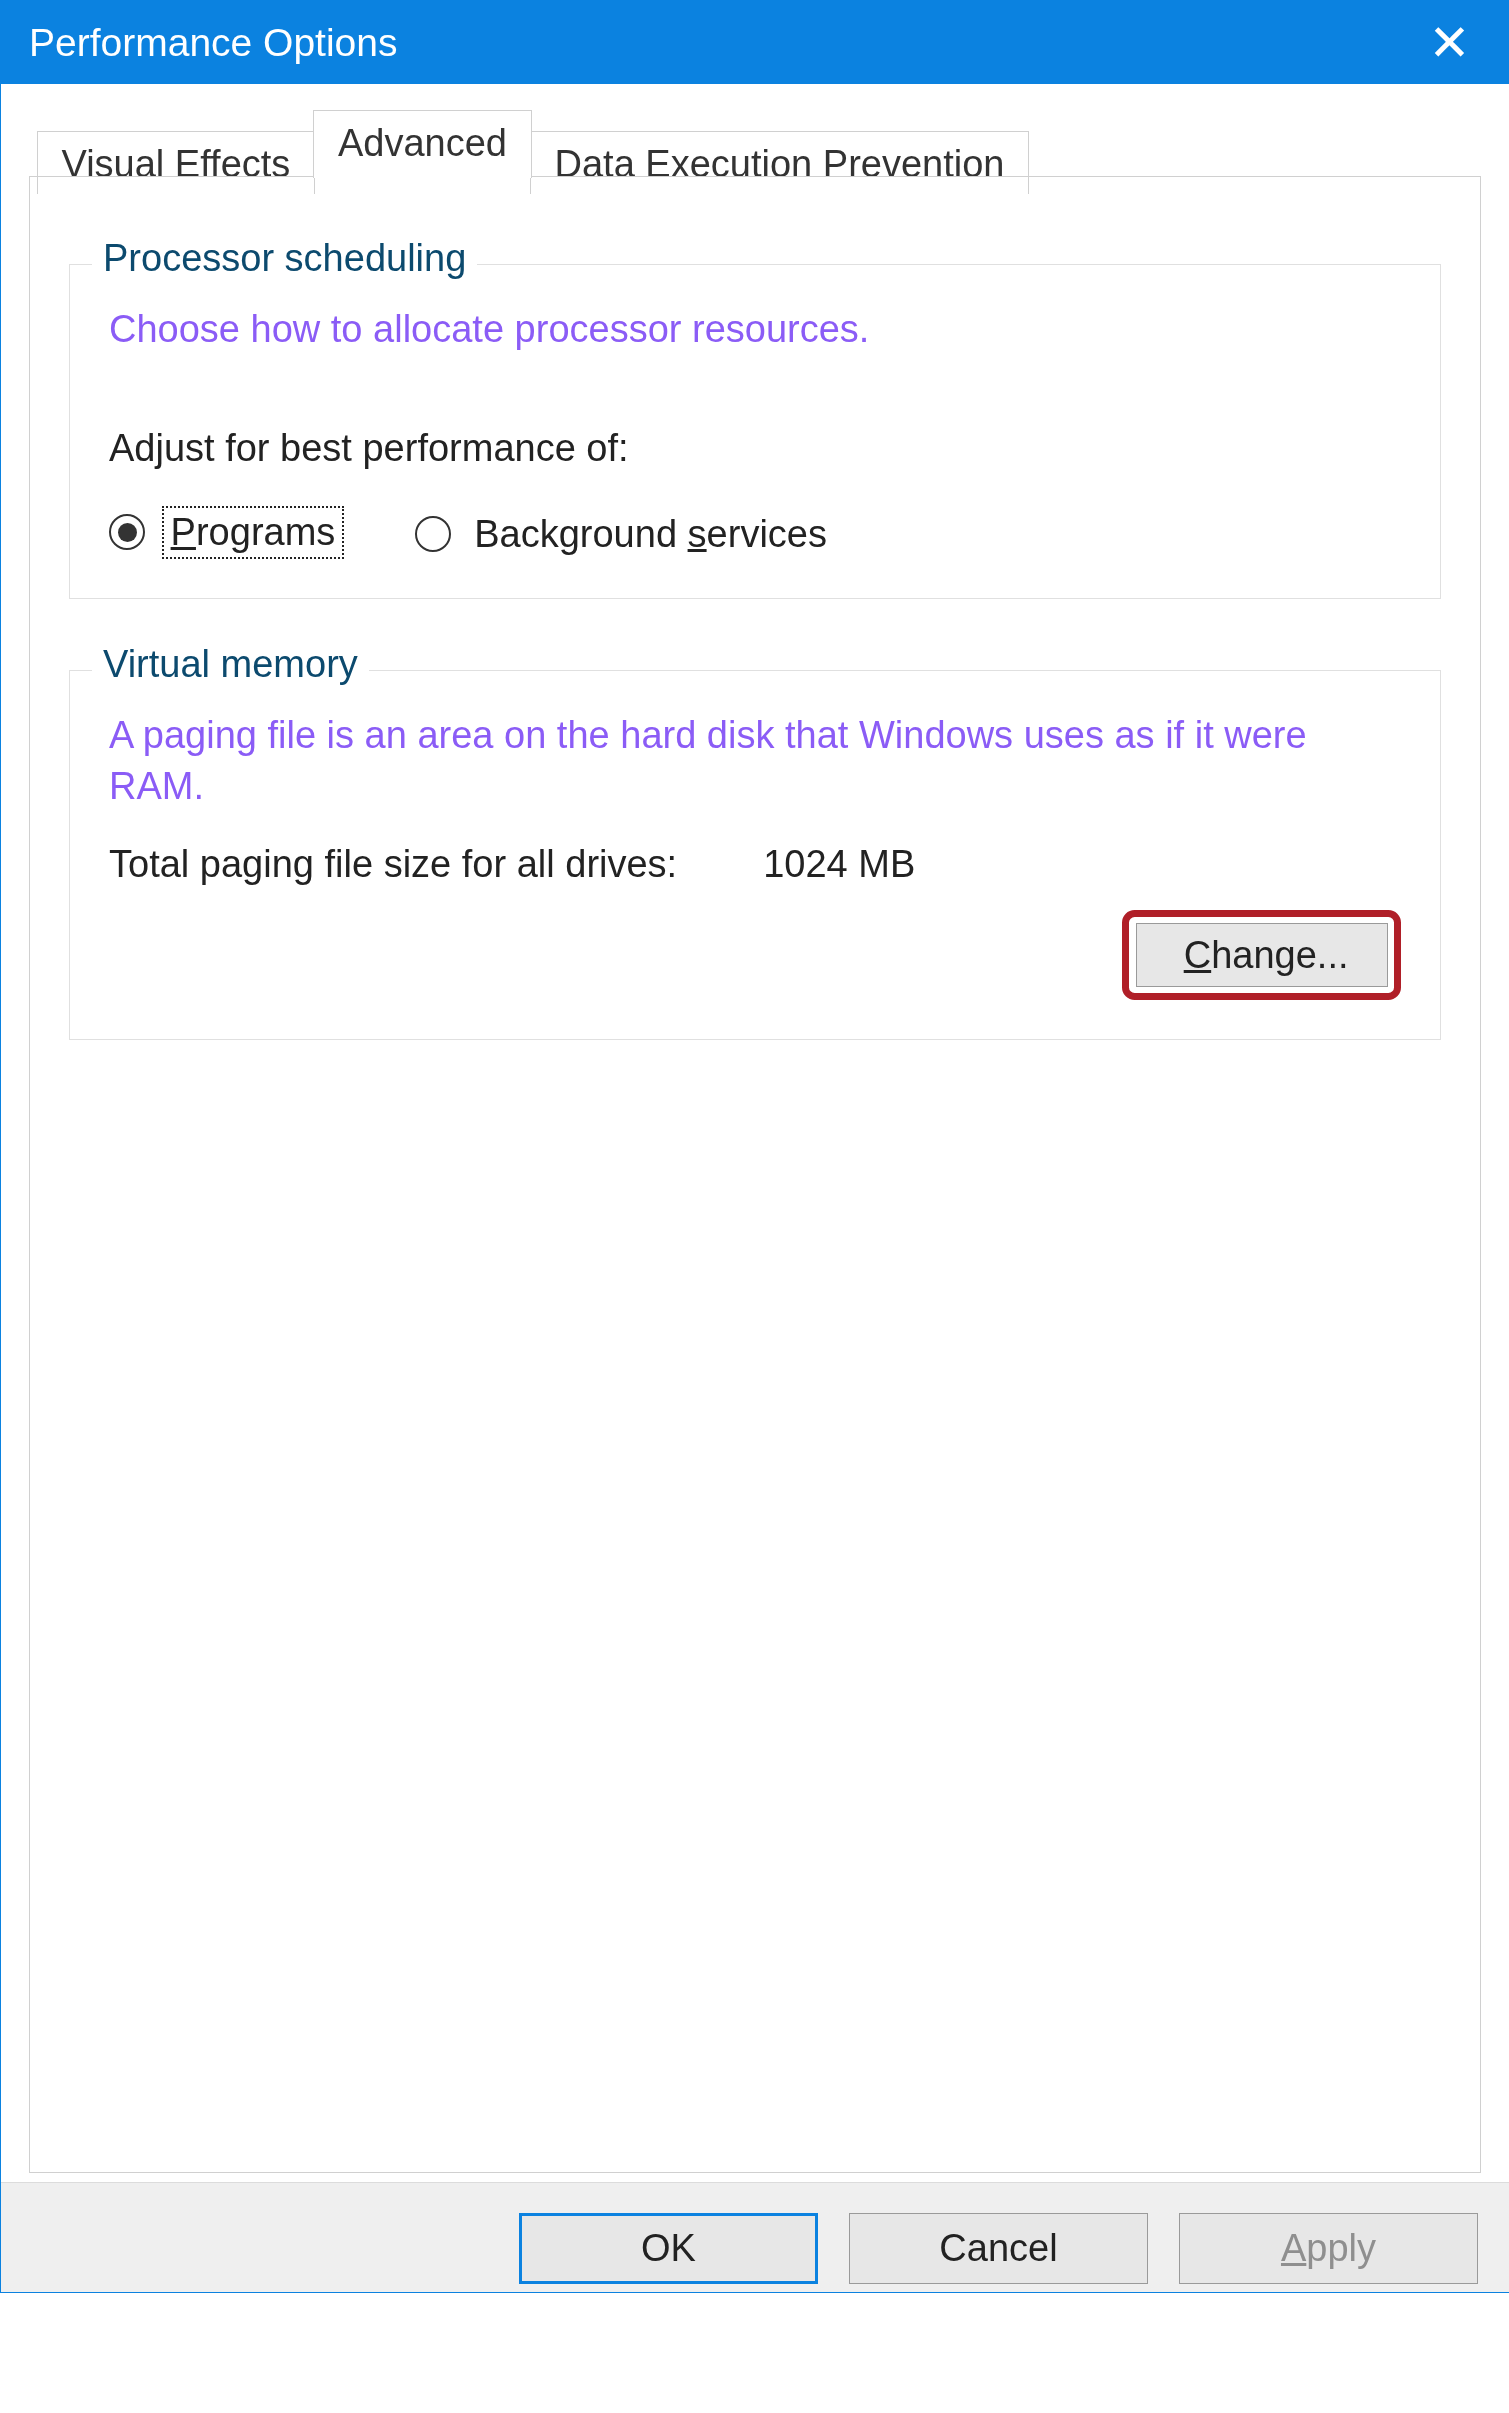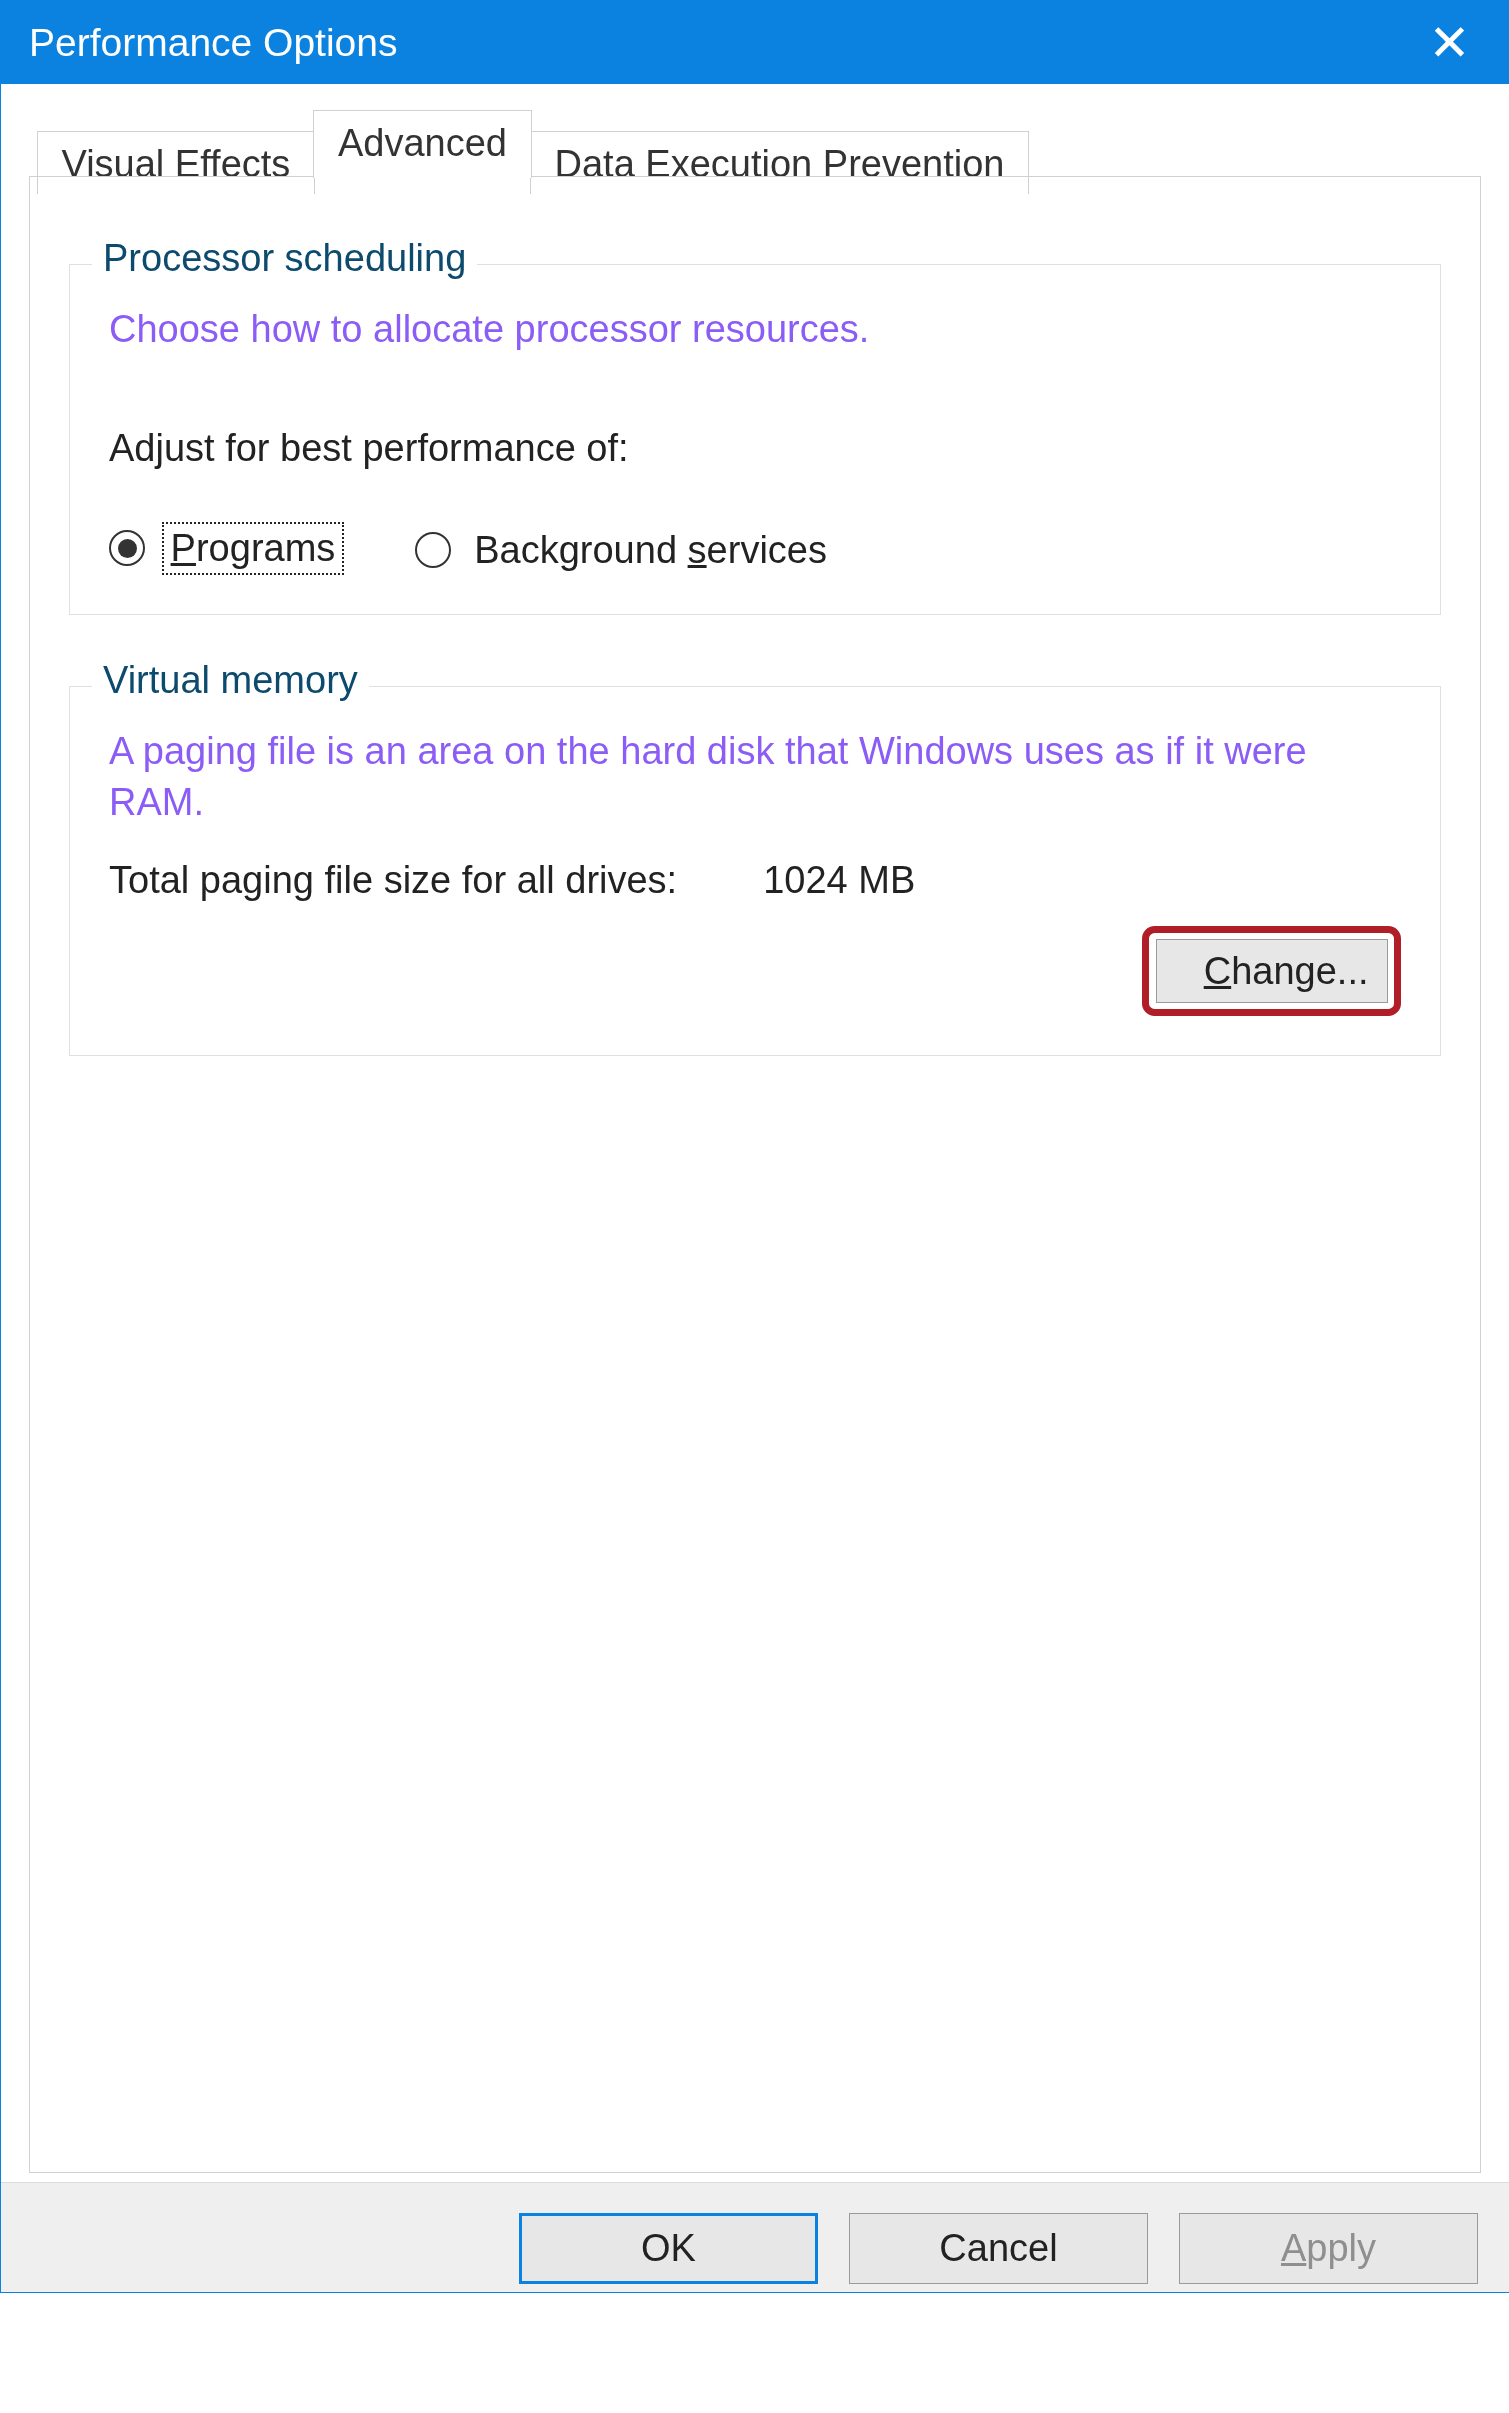--- a/index.html
+++ b/index.html
@@ -82,21 +82,21 @@
   .groupbox.first { margin-top:87px; }
   .group-legend {
     position:absolute;
     top:-28px; left:22px;
     background:#fff;
     padding:0 11px;
     font-size:38px;
     color:#0c4a6e;
   }
   .gb-text { font-size:38px; color:#8b5cf6; margin-bottom:31px; line-height:1.35; }
-  .gb-sub  { margin-top:71px; margin-bottom:52px; font-size:38px; }
+  .gb-sub  { margin-top:71px; margin-bottom:36px; font-size:38px; }
 
   
   .radios { display:flex; gap:71px; align-items:flex-end; }
   .radio-item { display:flex; align-items:center; gap:17.3px; cursor:default; user-select:none;}
   .radio-outer {
     width:36px;height:36px;border-radius:50%;
     border:2.4px solid #333;background:#fff;
     display:flex;align-items:center;justify-content:center;
   }
   .radio-inner {
@@ -119,21 +119,21 @@
   .winbtn {
     background:#e7e7e7;
     border:1.6px solid #9a9a9a;
     font-size:38px;
     color:#222;
     padding:9.4px 47px;
     cursor:default;
     user-select:none;
     text-align:center;
   }
-  .change-btn { width:232px; }
+  .change-btn { width:252px; }
 
   
   .bottom-bar {
     position:absolute;
     left:0; right:0; bottom:0;
     height:110px;
     background:#efefef;
     display:flex;
     align-items:center;
     justify-content:flex-end;

